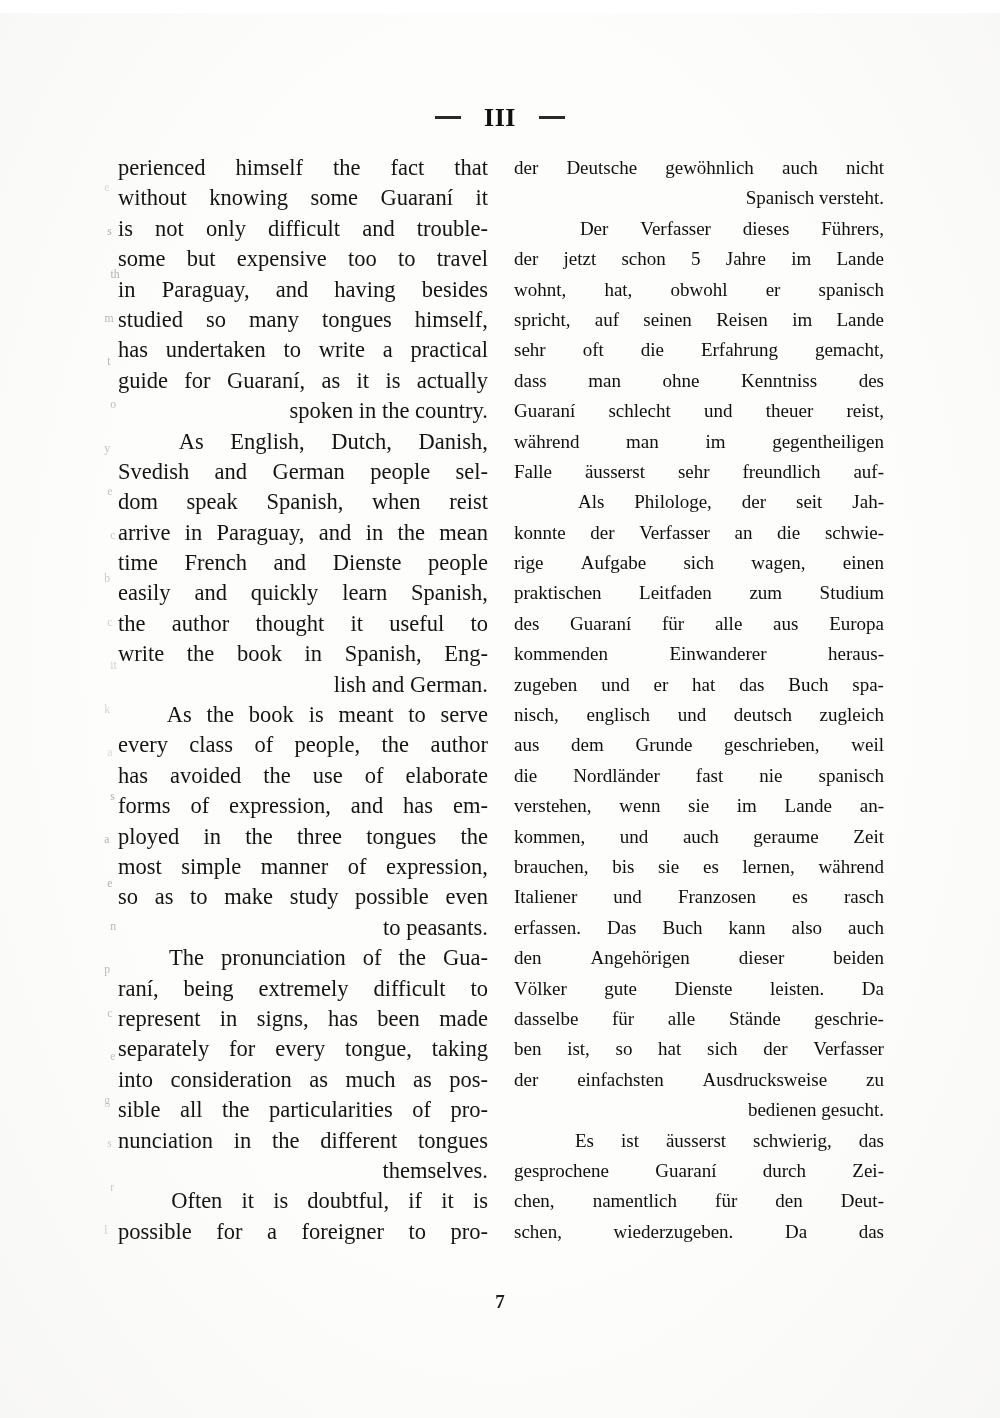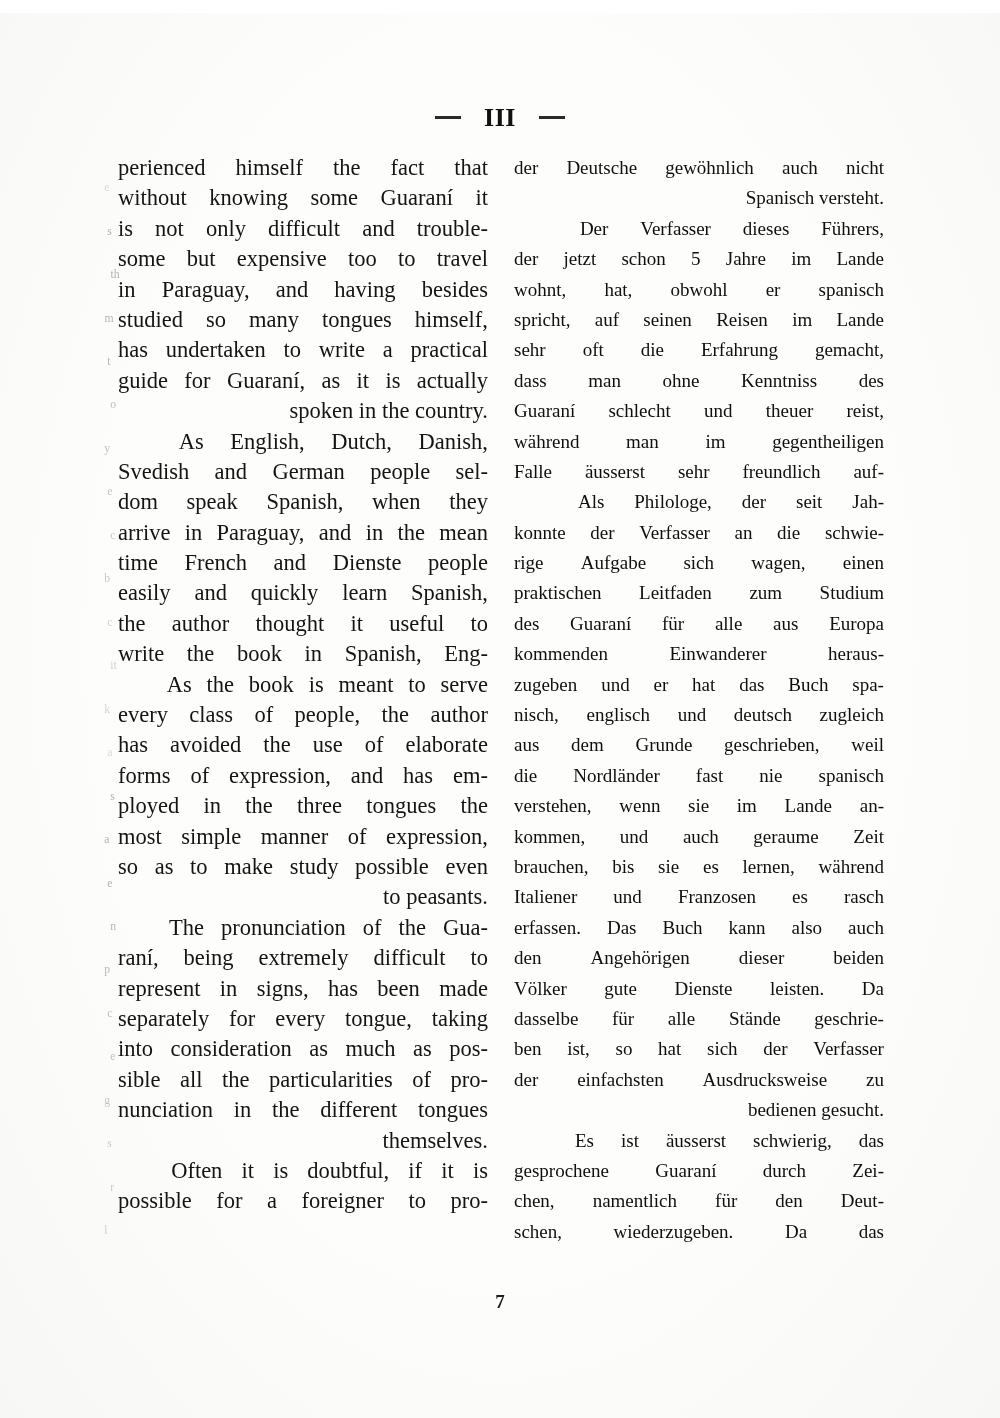--- a/index.html
+++ b/index.html
@@ -159,26 +159,27 @@
         <div class="ln"><span class="w">in</span><span class="w">Paraguay,</span><span class="w">and</span><span class="w">having</span><span class="w">besides</span></div>
         <div class="ln"><span class="w">studied</span><span class="w">so</span><span class="w">many</span><span class="w">tongues</span><span class="w">himself,</span></div>
         <div class="ln"><span class="w">has</span><span class="w">undertaken</span><span class="w">to</span><span class="w">write</span><span class="w">a</span><span class="w">practical</span></div>
         <div class="ln"><span class="w">guide</span><span class="w">for</span><span class="w">Guaraní,</span><span class="w">as</span><span class="w">it</span><span class="w">is</span><span class="w">actually</span></div>
         <div class="ln last"><span class="w">spoken in the country.</span></div>
       </div>
 
       <div class="para">
         <div class="ln indent"><span class="w">As</span><span class="w">English,</span><span class="w">Dutch,</span><span class="w">Danish,</span></div>
         <div class="ln"><span class="w">Svedish</span><span class="w">and</span><span class="w">German</span><span class="w">people</span><span class="w">sel-</span></div>
-        <div class="ln"><span class="w">dom</span><span class="w">speak</span><span class="w">Spanish,</span><span class="w">when</span><span class="w">they</span></div>
+        <div class="ln"><span class="w">dom</span><span class="w">speak</span><span class="w">Spanish,</span><span class="w">when</span><span class="w">reist</span></div>
         <div class="ln"><span class="w">arrive</span><span class="w">in</span><span class="w">Paraguay,</span><span class="w">and</span><span class="w">in</span><span class="w">the</span><span class="w">mean</span></div>
         <div class="ln"><span class="w">time</span><span class="w">French</span><span class="w">and</span><span class="w">Dienste</span><span class="w">people</span></div>
         <div class="ln"><span class="w">easily</span><span class="w">and</span><span class="w">quickly</span><span class="w">learn</span><span class="w">Spanish,</span></div>
         <div class="ln"><span class="w">the</span><span class="w">author</span><span class="w">thought</span><span class="w">it</span><span class="w">useful</span><span class="w">to</span></div>
         <div class="ln"><span class="w">write</span><span class="w">the</span><span class="w">book</span><span class="w">in</span><span class="w">Spanish,</span><span class="w">Eng-</span></div>
+        <div class="ln last"><span class="w">lish and German.</span></div>
       </div>
 
       <div class="para">
         <div class="ln indent"><span class="w">As</span><span class="w">the</span><span class="w">book</span><span class="w">is</span><span class="w">meant</span><span class="w">to</span><span class="w">serve</span></div>
         <div class="ln"><span class="w">every</span><span class="w">class</span><span class="w">of</span><span class="w">people,</span><span class="w">the</span><span class="w">author</span></div>
         <div class="ln"><span class="w">has</span><span class="w">avoided</span><span class="w">the</span><span class="w">use</span><span class="w">of</span><span class="w">elaborate</span></div>
         <div class="ln"><span class="w">forms</span><span class="w">of</span><span class="w">expression,</span><span class="w">and</span><span class="w">has</span><span class="w">em-</span></div>
         <div class="ln"><span class="w">ployed</span><span class="w">in</span><span class="w">the</span><span class="w">three</span><span class="w">tongues</span><span class="w">the</span></div>
         <div class="ln"><span class="w">most</span><span class="w">simple</span><span class="w">manner</span><span class="w">of</span><span class="w">expression,</span></div>
         <div class="ln"><span class="w">so</span><span class="w">as</span><span class="w">to</span><span class="w">make</span><span class="w">study</span><span class="w">possible</span><span class="w">even</span></div>

